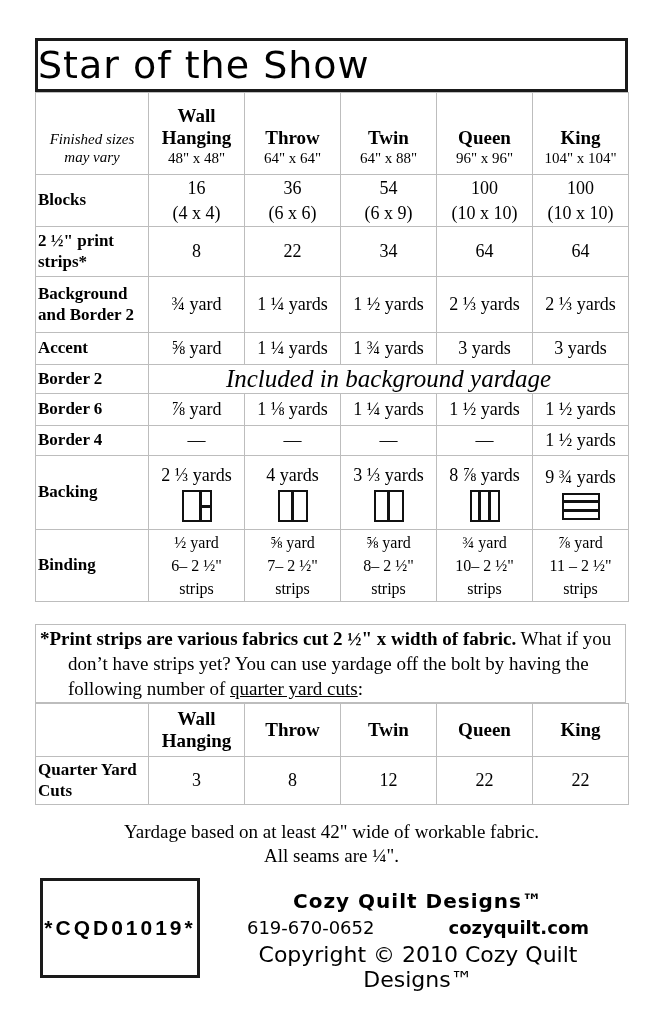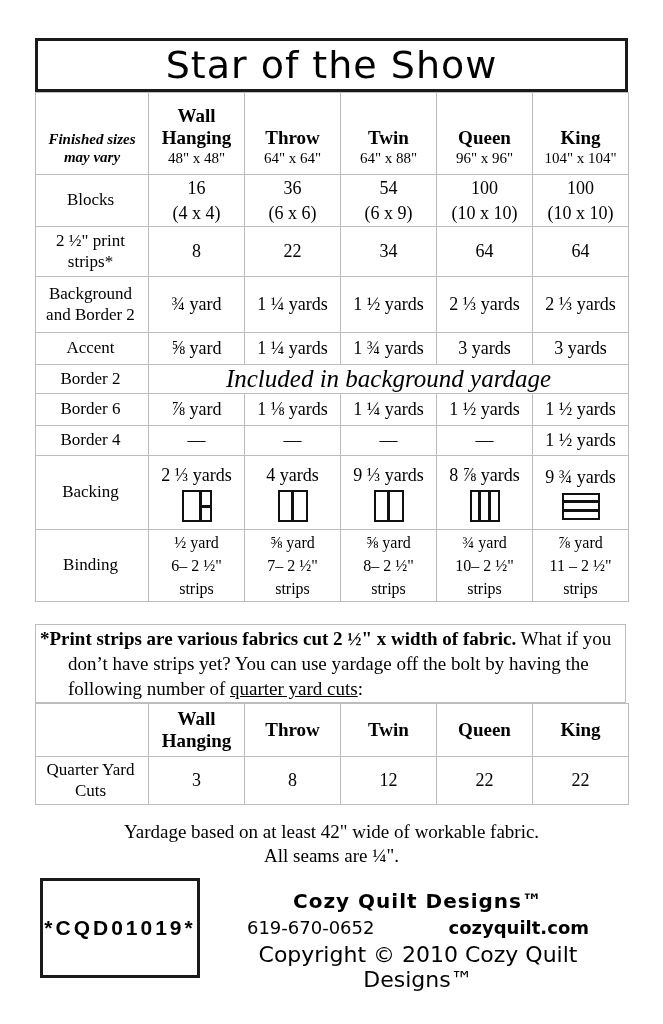--- a/index.html
+++ b/index.html
@@ -4,37 +4,37 @@
 <style>
   html,body{margin:0;padding:0;background:#fff;}
   .page{
     position:relative;width:663px;height:1024px;background:#ffffff;
     font-family:"Liberation Serif",serif;color:#000;overflow:hidden;
   }
   .ml{white-space:pre-line;}
   
   .title-box{
     position:absolute;left:35px;top:38px;width:587px;height:48px;
-    border:3px solid #1a1a1a;display:flex;align-items:center;justify-content:center;
+    border:3px solid #1a1a1a;display:flex;align-items:center;
   }
   .title-box h1{
     margin:0;font-family:"DejaVu Sans",sans-serif;font-weight:500;
     font-size:38px;letter-spacing:1px;line-height:1;
   }
   
   table{border-collapse:collapse;table-layout:fixed;}
   .t1{position:absolute;left:35px;top:92px;width:593px;}
   .t1 td,.t2 td{border:1px solid #bdbdbd;text-align:center;vertical-align:middle;padding:0 2px;}
   .c0{width:113px;} .cN{width:96px;}
   .t1 .lbl,.t2 .lbl{
-    text-align:center;font-weight:normal;font-size:17px;line-height:1.2;
+    text-align:left;font-weight:bold;font-size:17px;line-height:1.2;
     padding-right:5px;padding-left:2px;
   }
   .t1 .hdr td{vertical-align:bottom;padding-bottom:7px;height:74px;}
-  .corner{font-style:italic;font-weight:bold;font-size:15px;line-height:1.25;}
+  .corner{font-style:italic;font-weight:normal;font-size:15px;line-height:1.25;}
   .colname{font-weight:bold;font-size:19px;line-height:1.15;}
   .colsize{font-size:15px;margin-top:1px;}
   .val{font-size:18px;line-height:1.35;}
   .r-blocks td{height:51px;} .r-strips td{height:49px;} .r-bg td{height:55px;}
   .r-accent td{height:31px;} .r-b1 td{height:31px;} .r-b2 td{height:27px;}
   .r-b3 td{height:31px;} .r-b4 td{height:29px;}
   .r-backing td{height:73px;} .r-binding td{height:71px;}
   .spanval{font-style:italic;font-size:25px;}
   .bindval{font-size:16px;line-height:1.45;}
   
@@ -199,21 +199,21 @@
             </div>
       </td>
       <td class="val">
         <span>4 yards</span>
         <div class="diag v2">
               <div></div>
               <div></div>
             </div>
       </td>
       <td class="val">
-        <span>9 ⅓ yards</span>
+        <span>3 ⅓ yards</span>
         <div class="diag v2">
               <div></div>
               <div></div>
             </div>
       </td>
       <td class="val">
         <span>8 ⅞ yards</span>
         <div class="diag v3">
               <div></div>
               <div></div>

